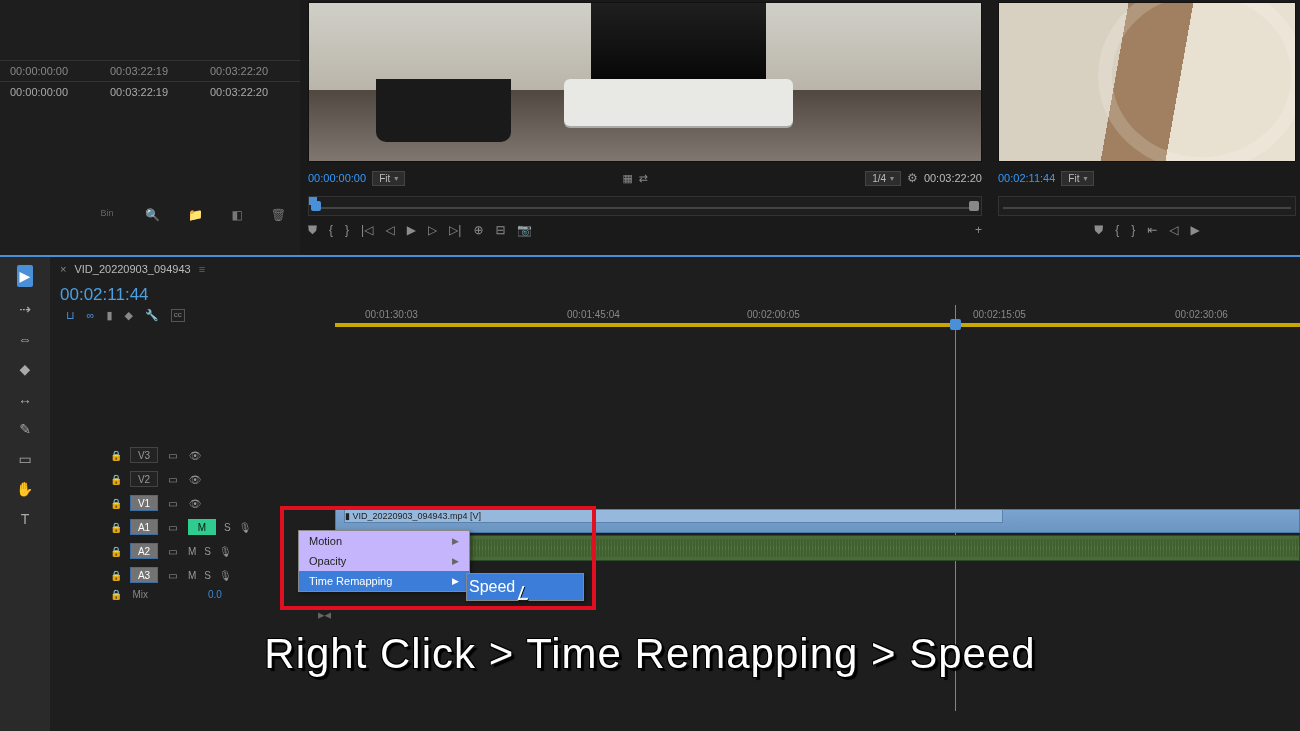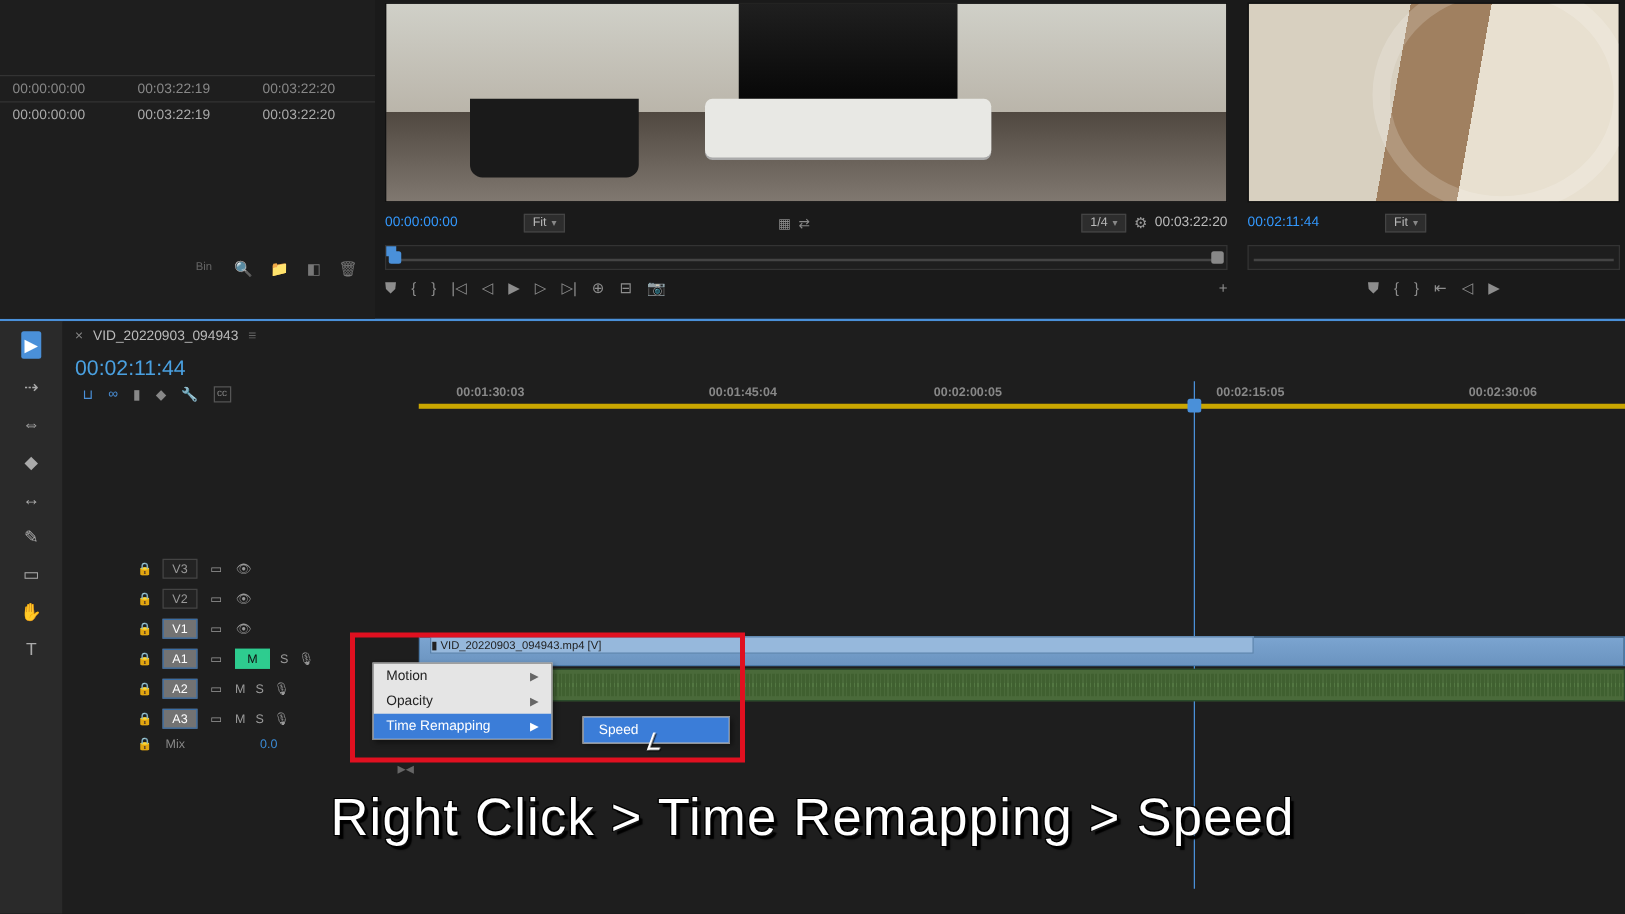--- a/index.html
+++ b/index.html
@@ -10,69 +10,69 @@
 .tc-table td { padding:4px 10px; color:#aaa; border-top:1px solid #333; }
 .tc-table tr:first-child td { color:#888; }
 .source-area { flex:1; display:flex; flex-direction:column; padding:0 8px; }
 .preview { background:#333; height:160px; position:relative; border:1px solid #111; margin-top:2px; display:flex; align-items:center; justify-content:center; overflow:hidden; }
 .preview .scene { width:100%; height:100%; background:linear-gradient(#d0d0c8 0%,#bab5aa 55%,#504840 55%,#807870 100%); position:relative; }
 .preview .appliance { position:absolute; top:-10px; left:42%; width:26%; height:70%; background:linear-gradient(#222,#000); border-radius:6px 6px 0 0; }
 .preview .base { position:absolute; top:48%; left:38%; width:34%; height:30%; background:#e8e8e4; border-radius:6px; box-shadow:0 2px 0 #aaa; }
 .preview .pot { position:absolute; top:48%; left:10%; width:20%; height:40%; background:#1a1a1a; border-radius:0 0 10px 10px; }
 .transport { display:flex; align-items:center; gap:6px; height:28px; margin-top:2px; color:#aaa; }
 .bluetxt { color:#3399ff; }
-.fit { background:#2d2d2d; border:1px solid #444; padding:1px 6px; font-size:10px; color:#bbb; display:inline-flex; align-items:center; gap:4px;margin-left:47px; }
+.fit { background:#2d2d2d; border:1px solid #444; padding:1px 6px; font-size:10px; color:#bbb; display:inline-flex; align-items:center; gap:4px; }
 .fit::after { content:"▾"; font-size:8px; color:#888; }
 .scrub { height:20px; background:#1e1e1e; border:1px solid #333; position:relative; margin-top:4px; }
 .scrub .mark { position:absolute; top:0; left:0; width:8px; height:8px; background:#4a90d9; }
 .scrub .track { position:absolute; top:10px; left:4px; right:4px; height:2px; background:#444; }
 .scrub .head { position:absolute; top:4px; width:10px; height:10px; background:#4a90d9; border-radius:2px; }
 .btn-row { display:flex; gap:12px; align-items:center; justify-content:center; height:28px; color:#aaa; font-size:12px; }
 .btn-row span { cursor:pointer; opacity:0.8; }
 .prog-area { width:310px; display:flex; flex-direction:column; padding:0 4px 0 8px; }
 .lower { display:flex; height:476px; border-top:2px solid #4a90d9; }
 .tool-col { width:50px; background:#2a2a2a; display:flex; flex-direction:column; align-items:center; padding-top:8px; gap:14px; }
 .tool-col span { color:#aaa; font-size:14px; }
 .tool-col .sel { background:#4a90d9; color:#fff; padding:3px; border-radius:2px; }
 .timeline-panel { flex:1; background:#1e1e1e; position:relative; }
 .seq-tab { display:flex; align-items:center; gap:8px; padding:6px 10px; color:#bbb; font-size:11px; }
 .seq-tab .close { color:#888; }
 .tl-head { display:flex; align-items:center; padding:4px 10px; gap:6px; }
 .tl-head .tc { color:#4aa0e0; font-size:17px; }
 .tl-head .icons { display:flex; gap:12px; color:#888; margin-left:6px; }
 .ruler { position:absolute; top:48px; left:285px; right:0; height:22px; border-bottom:1px solid #333; }
-.ruler .tick { position:absolute; top:4px; color:#888; font-size:10px;font-weight:bold; }
+.ruler .tick { position:absolute; top:4px; color:#888; font-size:10px; }
 .ruler .bar { position:absolute; top:18px; height:4px; left:0; right:0; background:linear-gradient(#caa600,#caa600); }
 .playhead { position:absolute; top:48px; bottom:20px; width:1px; background:#4a90d9; left:905px; }
 .playhead::before { content:""; position:absolute; top:14px; left:-5px; width:11px; height:11px; background:#4a90d9; border-radius:2px; }
 .track-hdrs { position:absolute; left:60px; top:186px; }
 .trk { display:flex; align-items:center; gap:8px; height:24px; font-size:10px; color:#999; }
 .trk .lock{width:12px}
 .trk .lbl{width:28px;height:16px;text-align:center;line-height:16px;border:1px solid #444;background:#232323}
 .trk .lbl.on{background:#737373;color:#fff;border-color:#3b6ea5}
 .trk .lbl.mute{background:#2ecc8f;color:#111;border-color:#2ecc8f}
 .trk .eye,.trk .box{width:14px;text-align:center}
 .mix-row{display:flex;align-items:center;gap:10px;font-size:10px;color:#888;margin-top:2px}
 .mix-row .v{color:#3b8bd6}
 .clip-v{position:absolute;top:252px;left:285px;right:0;height:24px;background:linear-gradient(#7ba4d0,#6b94c0);border:1px solid #4b7aa8;}
 .clip-hdr{position:absolute;top:-1px;left:8px;right:296px;height:14px;background:#96b8dc;font-size:9px;color:#222;padding:1px 0;border:1px solid #5a82ac;}
 .clip-a{position:absolute;top:278px;left:285px;right:0;height:26px;background:#4a6a3a;border:1px solid #2a4a2a;overflow:hidden}
 .clip-a::before{content:"";position:absolute;inset:3px 0;background:repeating-linear-gradient(90deg,#3a5a2a 0 2px,transparent 2px 3px),linear-gradient(transparent 40%,#5a8048 40% 60%,transparent 60%);opacity:.6}
 .ctx-outline{position:absolute;top:506px;left:280px;width:316px;height:104px;border:4px solid #e01020;z-index:10;pointer-events:none}
-.ctx-menu{position:absolute;top:530px;left:298px;width:144px;background:#e5e5e5;border:1px solid #888;box-shadow:2px 2px 4px rgba(0,0,0,.4);font-size:11px;z-index:9}
+.ctx-menu{position:absolute;top:530px;left:298px;width:172px;background:#c4b5fd;border:1px solid #888;box-shadow:2px 2px 4px rgba(0,0,0,.4);font-size:11px;z-index:9}
 .ctx-menu .mi{padding:4px 10px;color:#222;display:flex;justify-content:space-between;align-items:center}
 .ctx-menu .mi .arr{font-size:9px;color:#666}
 .ctx-menu .mi.hi{background:#3b7dd8;color:#fff}
 .ctx-menu .mi.hi .arr{color:#fff}
 .ctx-sub{position:absolute;top:573px;left:466px;width:118px;background:#f0f0f0;border:1px solid #888;box-shadow:2px 2px 4px rgba(0,0,0,.4);z-index:9}
-.ctx-sub .mi{padding:4px 12px;font-size:11px;background:#3b7dd8;color:#fff}
+.ctx-sub .mi{padding:4px 2px;font-size:16px;background:#3b7dd8;color:#fff}
 .cursor{position:absolute;top:586px;left:520px;width:14px;height:18px;z-index:11}
 .cursor::before{content:"";position:absolute;border-left:2px solid #fff;border-bottom:2px solid #fff;width:8px;height:12px;transform:skewX(-20deg);filter:drop-shadow(1px 1px 0 #000)}
 .caption{position:absolute;top:630px;left:0;right:0;text-align:center;font-family:"Arial Narrow",Arial,sans-serif;font-size:42px;color:#fff;font-weight:400;letter-spacing:1px;text-shadow:3px 3px 1px #000,-1px -1px 0 #000,1px -1px 0 #000,-1px 1px 0 #000}
-.small-icons{display:flex;gap:14px;justify-content:flex-end;padding:6px 14px;color:#777;font-size:12px}
+.small-icons{display:flex;gap:28px;justify-content:flex-end;padding:6px 14px;color:#777;font-size:12px}
 .spacer{flex:1}
 .prog-prev{height:160px;background:linear-gradient(100deg,#d8d0c0 0 40%,#a08060 40% 60%,#e8e0d0 60% 100%);border:1px solid #111;position:relative;overflow:hidden;margin-top:2px}
 .prog-prev .bowl{position:absolute;right:-10px;bottom:-10px;width:70%;height:120%;border:14px solid rgba(255,255,255,.18);border-radius:50%}
 .mid-icons{display:flex;gap:4px;align-items:center;font-size:11px;color:#888}
 .right-num{color:#bbb}
 .gear{font-size:12px;color:#999}
 .tl-badge{position:absolute;left:268px;top:350px;color:#666;font-size:13px}
 </style>
 </head>
 <body>

